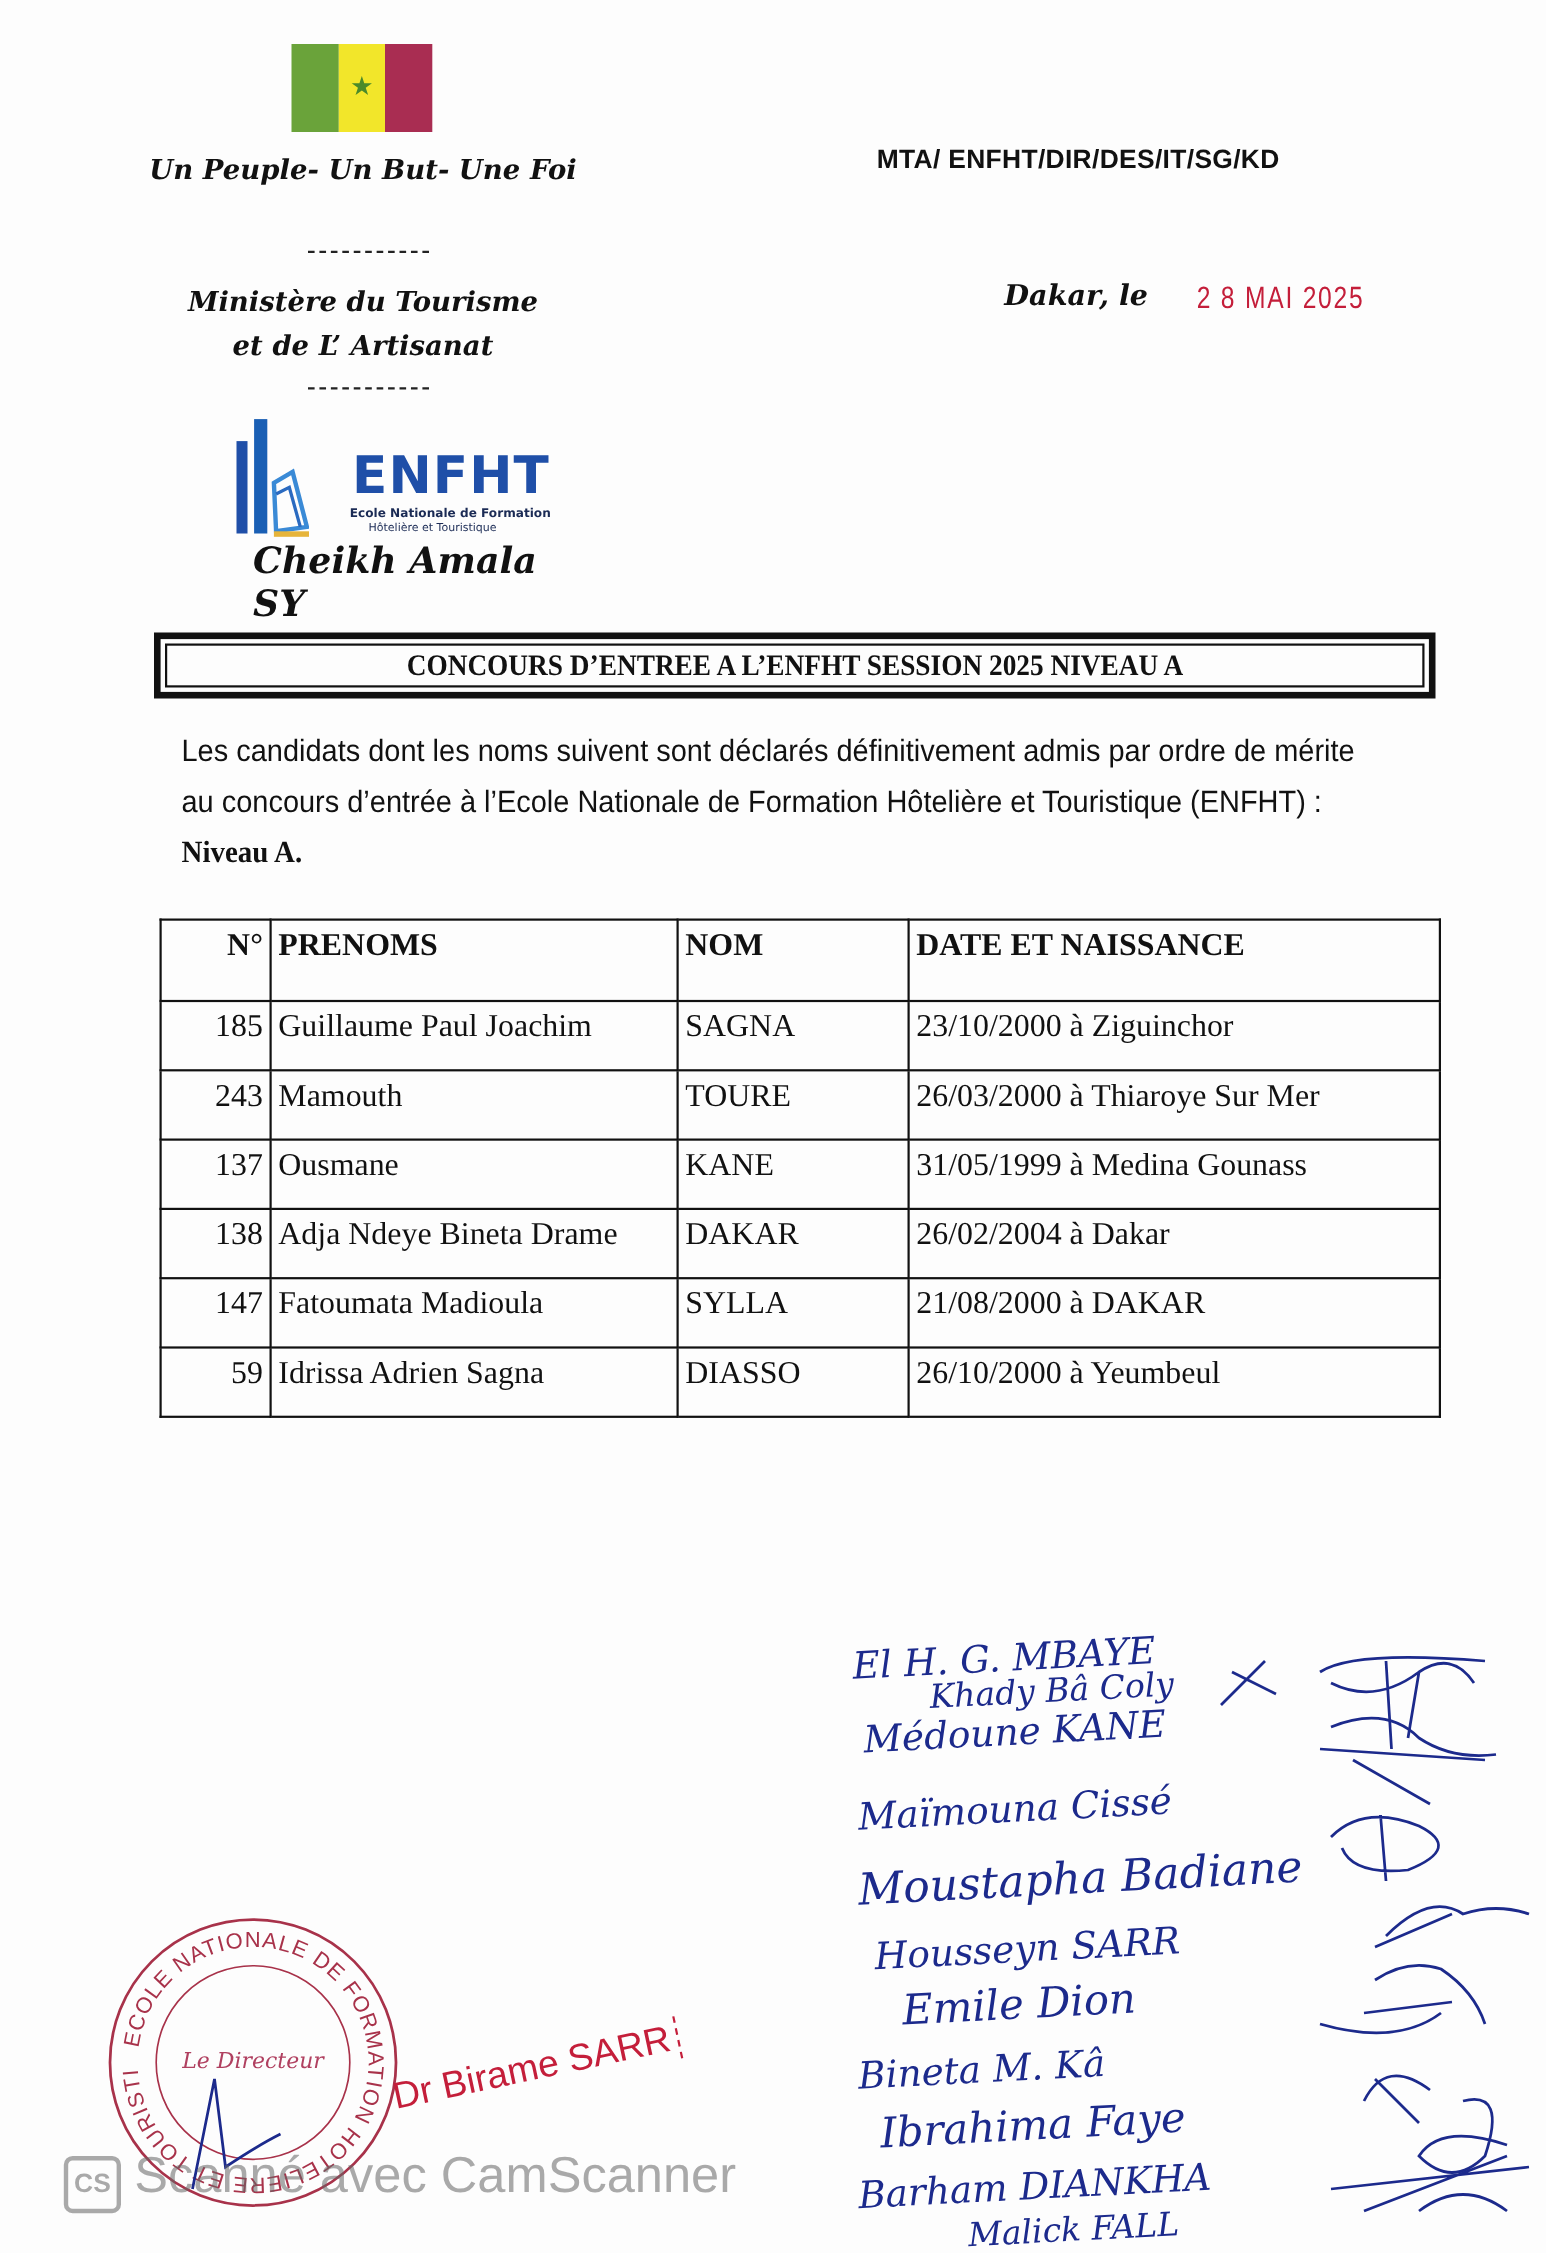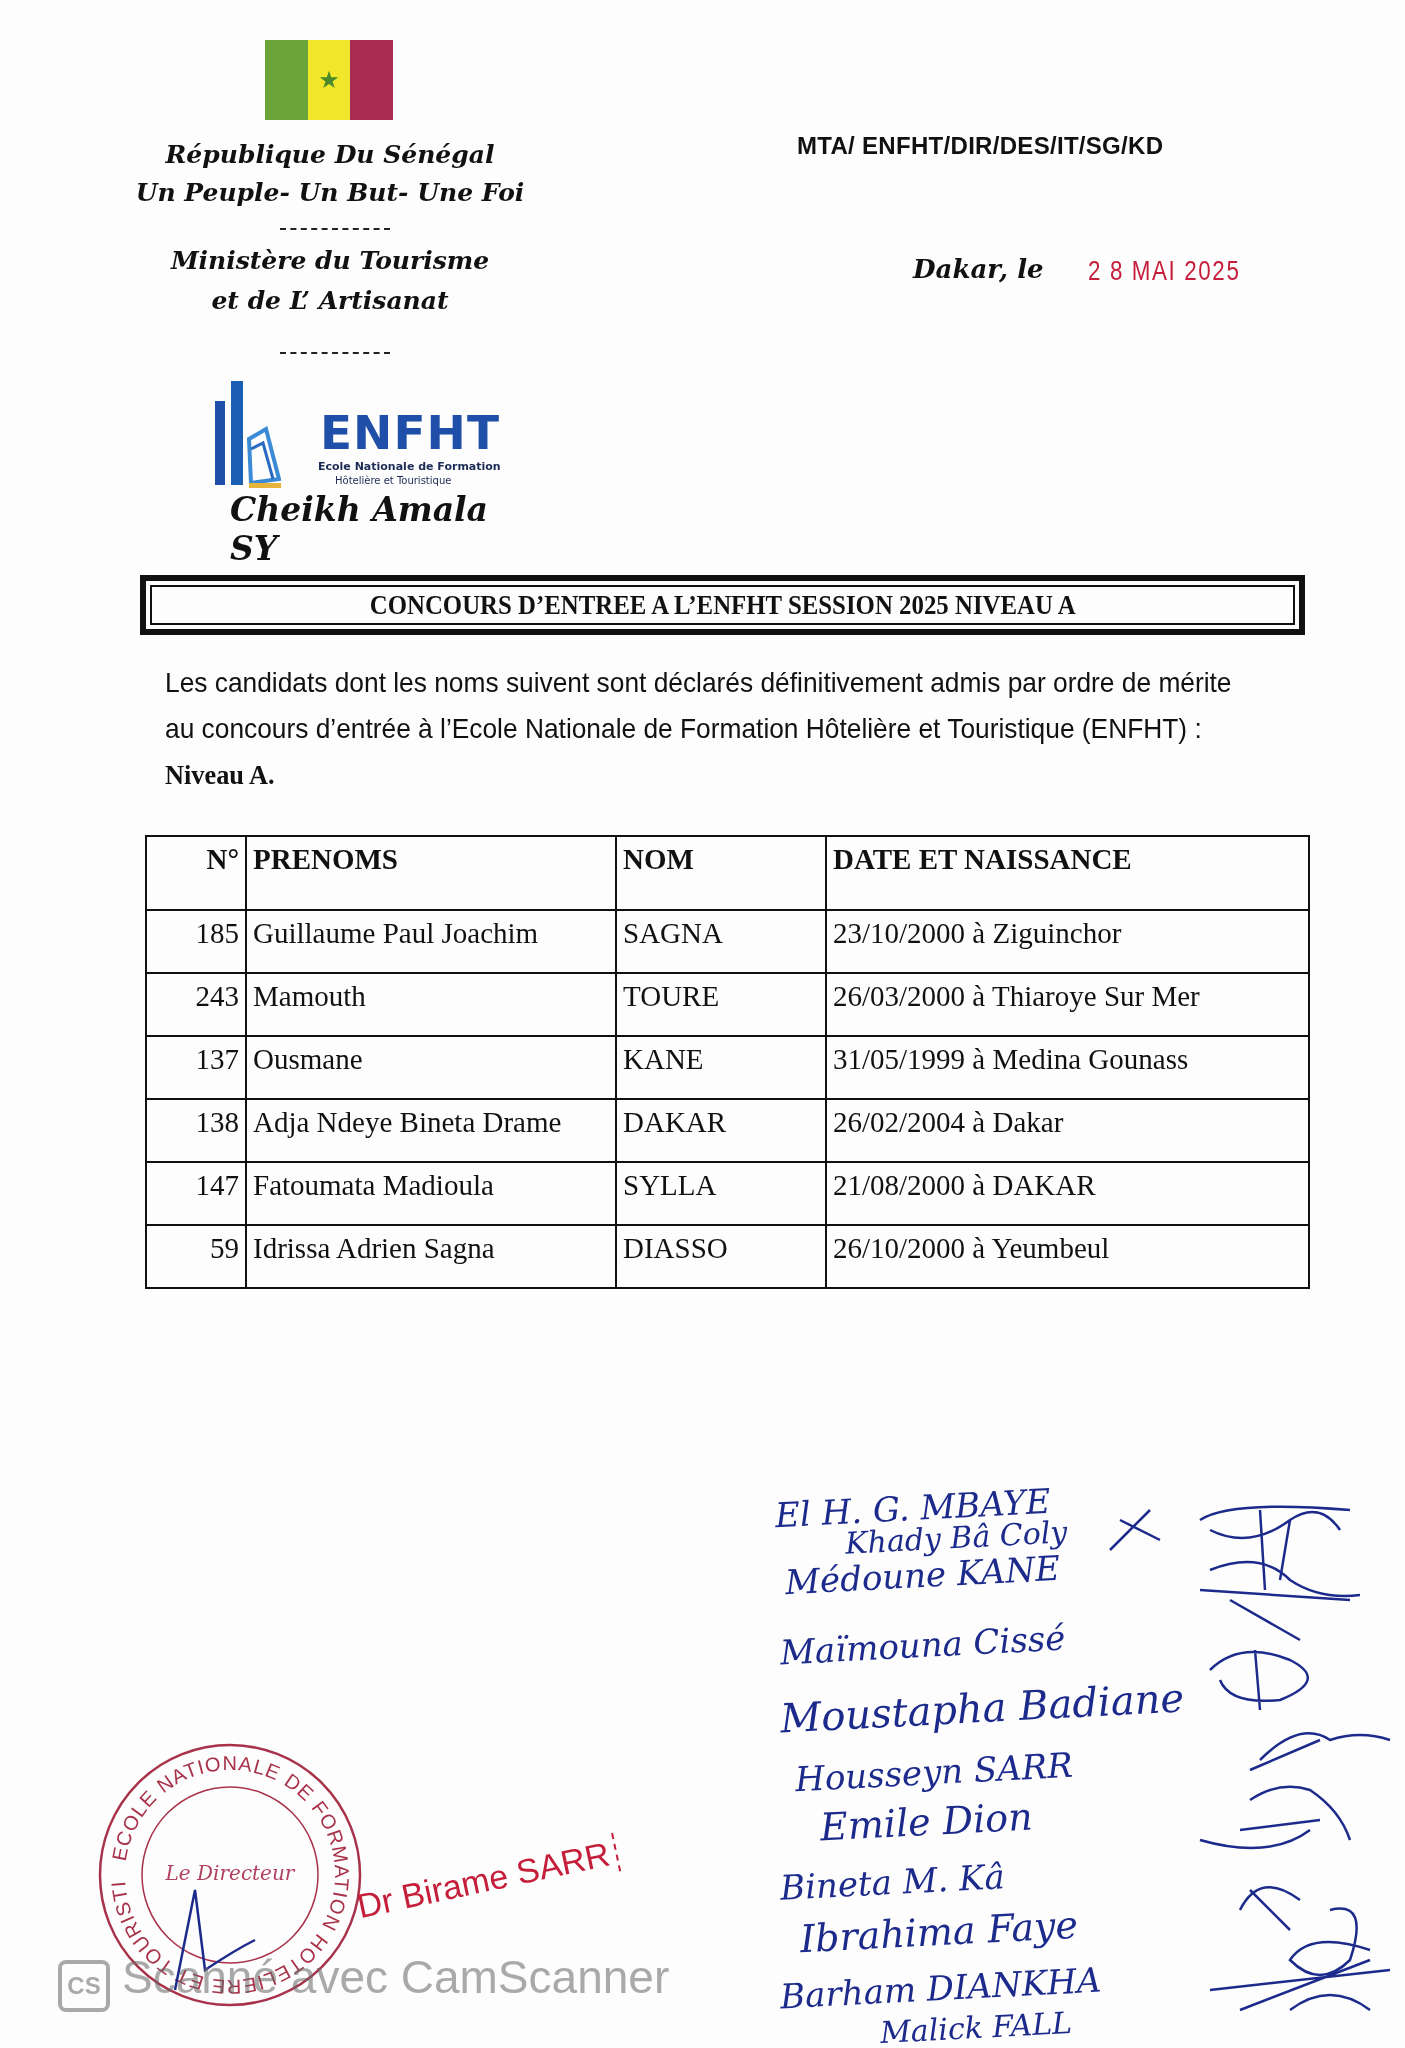--- a/index.html
+++ b/index.html
@@ -11,21 +11,21 @@
   
   .flag { left:265px; top:40px; width:128px; height:80px; display:flex; }
   .flag div { flex:1; height:100%; }
   .flag .g { background:#6aa33a; }
   .flag .y { background:#f2e62a; position:relative; }
   .flag .r { background:#a92d52; }
   .flag .star { position:absolute; left:50%; top:50%; transform:translate(-50%,-52%); color:#4a8a2a; font-size:24px; line-height:1; }
   .script { font-family:"DejaVu Serif", serif; font-style:italic; font-weight:bold; font-size:25px; text-align:center; }
   .rep { left:130px; top:136px; width:400px; line-height:38px; }
   .dash1 { left:280px; top:228px; width:110px; border-top:2px dashed #222; }
-  .min { left:160px; top:241px; width:340px; line-height:40px; }
+  .min { left:160px; top:255px; width:340px; line-height:40px; }
   .dash2 { left:280px; top:352px; width:110px; border-top:2px dashed #222; }
   
   .logo { left:205px; top:375px; width:300px; height:120px; }
   .logo .bars { position:absolute; left:6px; top:4px; width:70px; height:112px; }
   .logo .brand { position:absolute; left:115px; top:30px; font-family:"DejaVu Sans", sans-serif; font-weight:bold; font-size:47px; color:#1f4fa8; letter-spacing:1px; }
   .logo .sub1 { position:absolute; left:113px; top:85px; font-family:"DejaVu Sans", sans-serif; font-size:11px; color:#1b2b55; font-weight:bold; white-space:nowrap; }
   .logo .sub2 { position:absolute; left:130px; top:100px; font-family:"DejaVu Sans", sans-serif; font-size:10px; color:#1b2b55; white-space:nowrap; }
   .cheikh { left:230px; top:490px; width:260px; text-align:left; font-size:33px; }
   
   .ref { left:797px; top:132px; font-family:"Liberation Sans", sans-serif; font-weight:bold; font-size:24px; letter-spacing:0.3px; }
@@ -61,21 +61,20 @@
 
 <div class="abs flag">
   <div class="g"></div>
   <div class="y">
       <span class="star">★</span>
     </div>
   <div class="r"></div>
 </div>
 
 <div class="abs script rep">
-  <div>République Du Sénégal</div>
   <div>Un Peuple- Un But- Une Foi</div>
 </div>
 <div class="abs dash1"></div>
 <div class="abs script min">
   <div>Ministère du Tourisme</div>
   <div>et de L’ Artisanat</div>
 </div>
 <div class="abs dash2"></div>
 
 <div class="abs logo">

